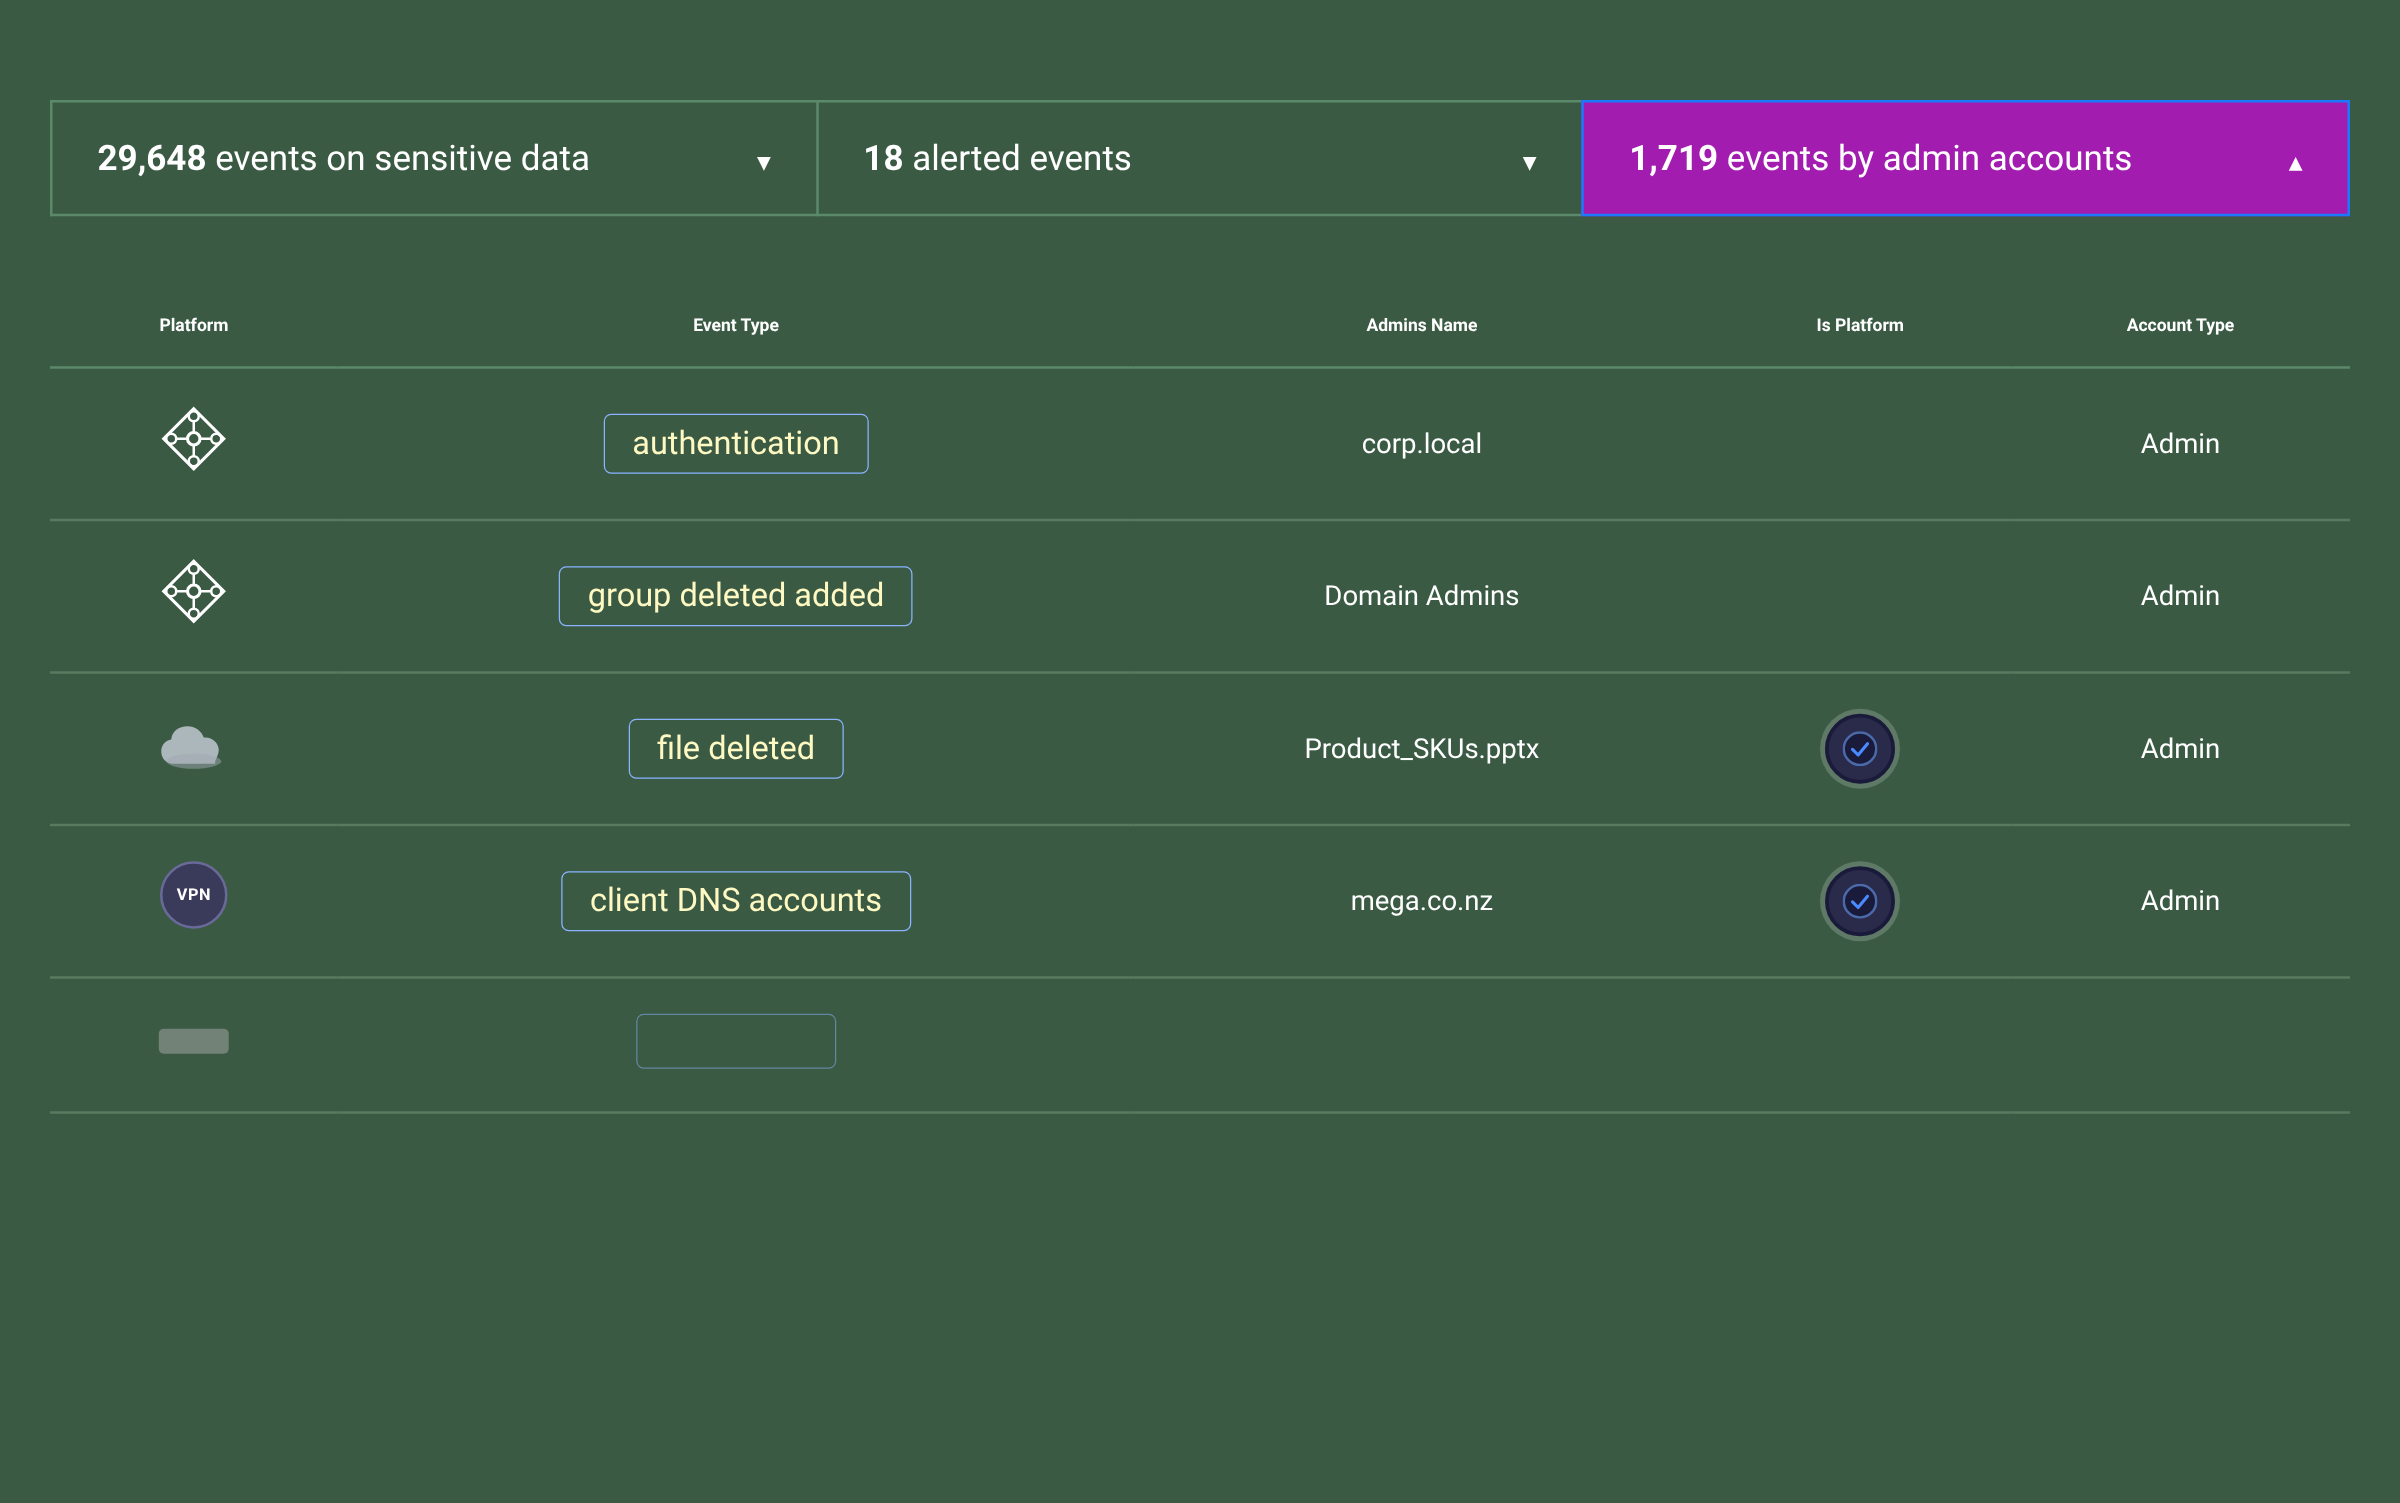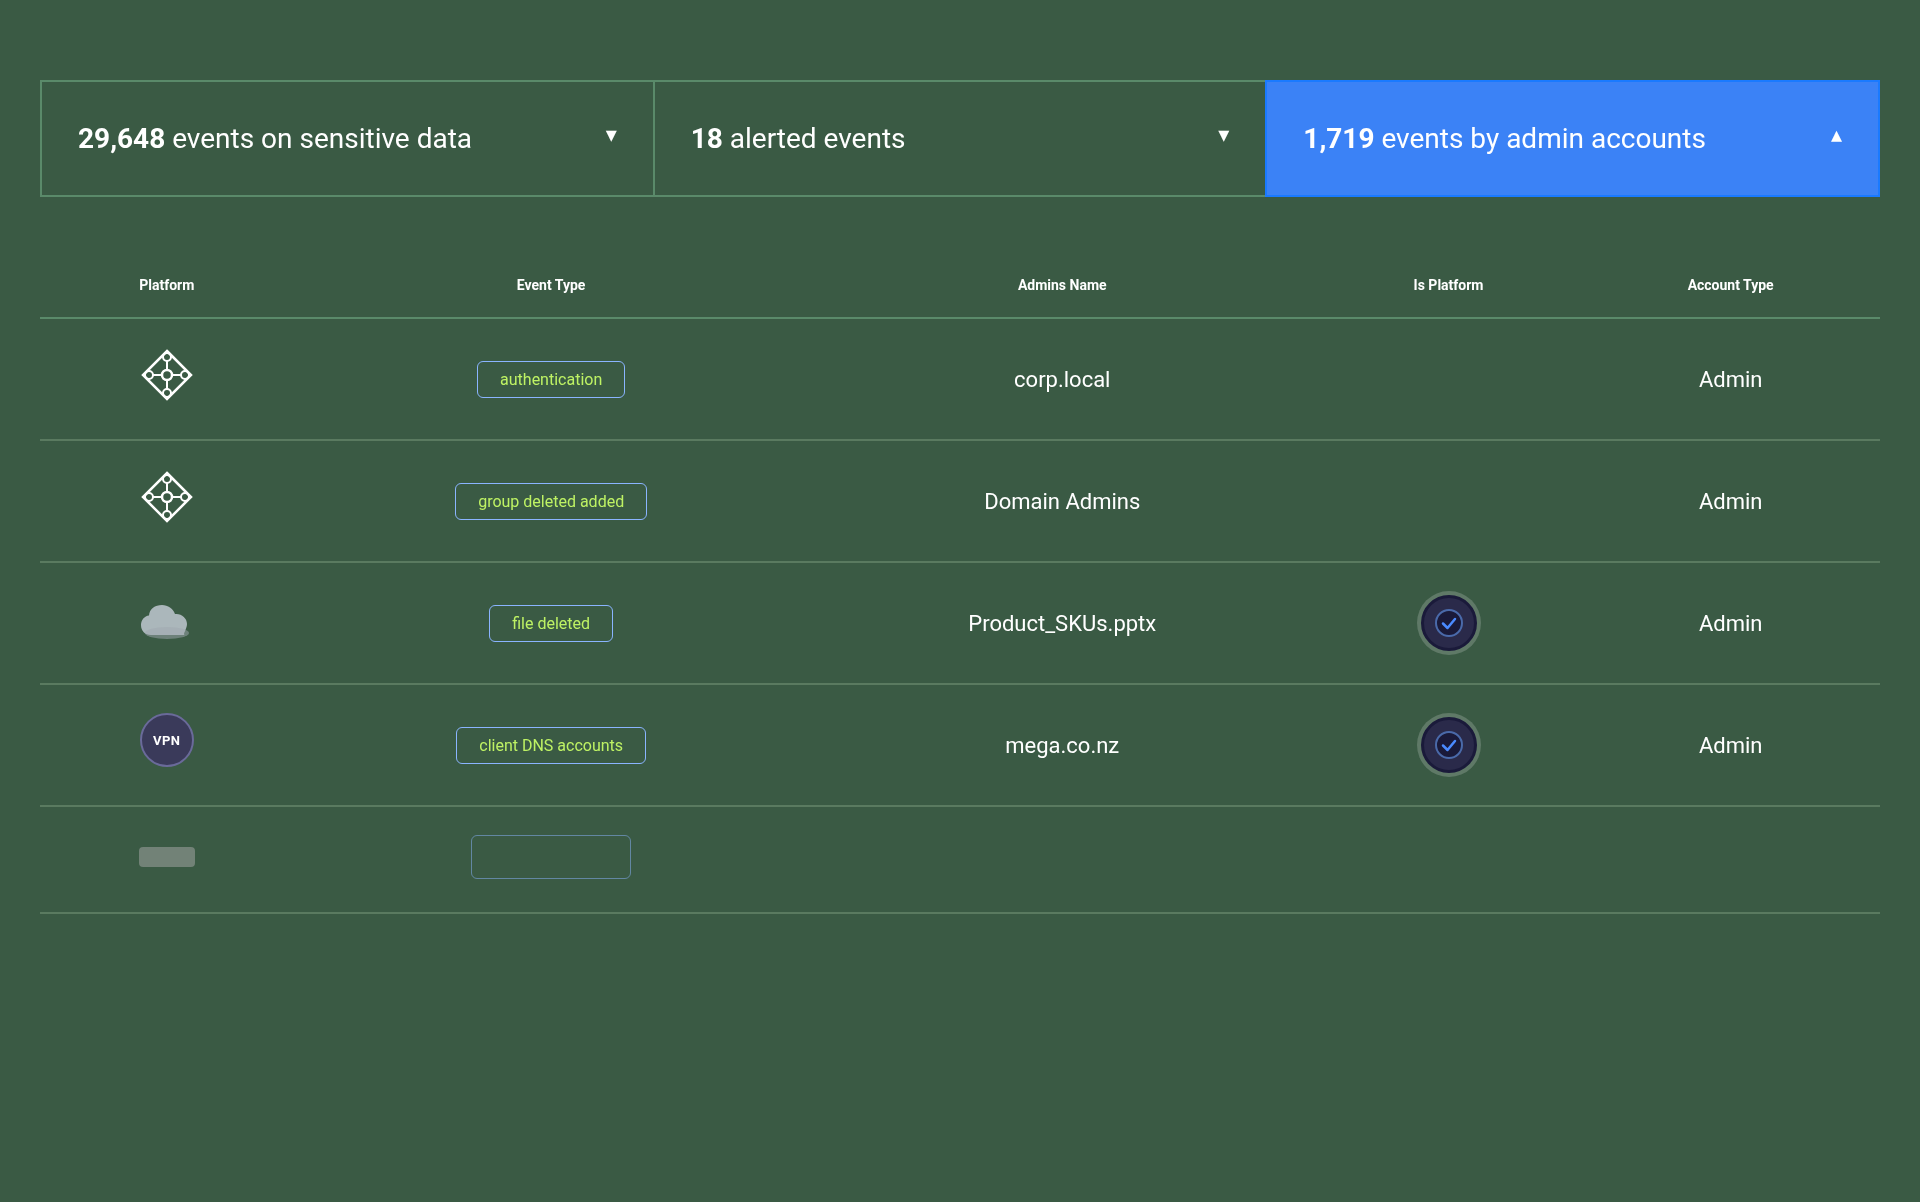--- a/index.html
+++ b/index.html
@@ -13,29 +13,29 @@
 
     
     .summary-row {
       display: flex;
       gap: 0;
       margin-bottom: 60px;
     }
     .summary-card {
       flex: 1;
       border: 2px solid #5a8a6a;
-      padding: 40px 36px;
+      padding: 28px 36px;
       display: flex;
-      align-items: flex-start;
+      align-items: flex-end;
       justify-content: space-between;
       cursor: pointer;
       background: transparent;
     }
     .summary-card.active {
-      background-color: #3b82f6;
+      background-color: #a21caf;
       border-color: #1a7aff;
       gap: 24px;
     }
     .summary-card:not(:last-child) {
       border-right: none;
     }
     .summary-card-text {
       font-size: 28px;
       color: #ffffff;
     }
@@ -91,22 +91,22 @@
       width: 56px;
       height: 56px;
     }
 
     
     .event-badge {
       display: inline-block;
       border: 1.5px solid #8ab4ff;
       border-radius: 6px;
       padding: 8px 22px;
-      color: #bef264;
-      font-size: 16px;
+      color: #fef9c3;
+      font-size: 26px;
       background: transparent;
       white-space: nowrap;
     }
 
     
     .sensitive-check {
       display: inline-flex;
       align-items: center;
       justify-content: center;
       width: 56px;

